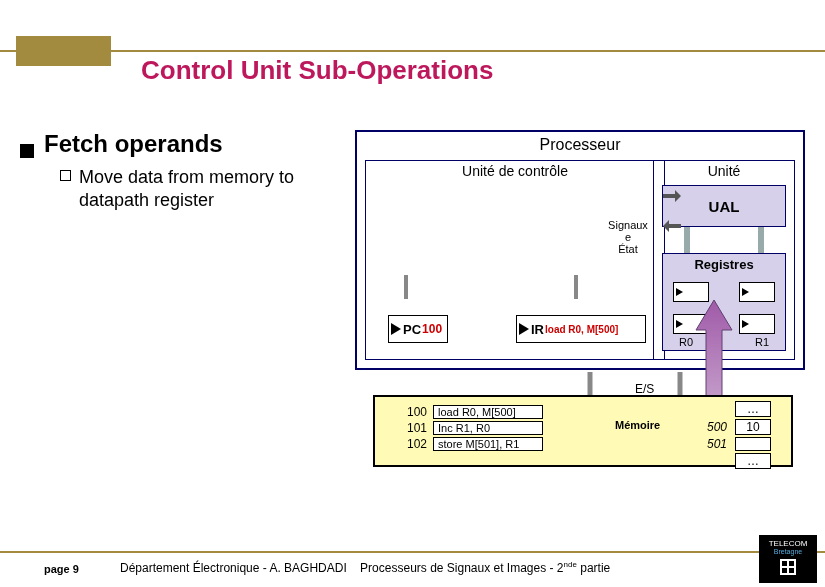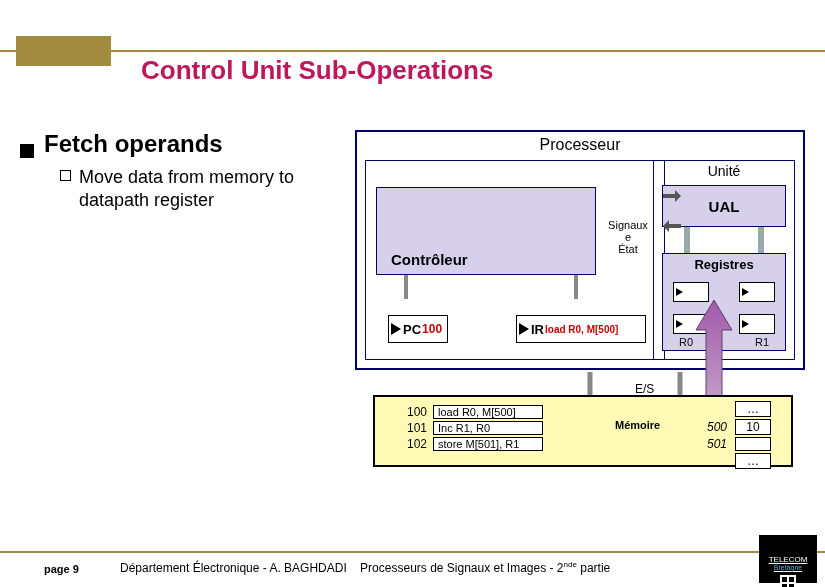--- a/index.html
+++ b/index.html
@@ -56,21 +56,21 @@
   .data-list { position: absolute; top: 2px; right: 18px; font-size: 12px; }
   .data-list td.addr { padding-right: 6px; font-style: italic; }
   .data-list td.val { border: 1px solid #000; background: #fff; min-width: 36px; text-align: center; font-size: 12px; padding: 0 4px; }
   
   .load-arrow { position: absolute; }
   
   .footer-line { position: absolute; bottom: 34px; left: 0; right: 0; height: 2px; background: #a28a3e; }
   .page-num { position: absolute; bottom: 12px; left: 44px; font-size: 11px; font-weight: bold; }
   .footer-text { position: absolute; bottom: 12px; left: 120px; font-size: 12px; }
   .footer-text sup { font-size: 8px; }
-  .telecom-logo { position: absolute; bottom: 4px; right: 8px; width: 58px; height: 48px; background: #000; color: #fff; font-size: 8px; text-align: center; padding-top: 20px; text-decoration: underline; }
+  .telecom-logo { position: absolute; bottom: 4px; right: 8px; width: 58px; height: 48px; background: #000; color: #fff; font-size: 8px; text-align: center; padding-top: 4px; }
   .telecom-logo .sub { color: #5ad; font-size: 7px; }
 </style>
 </head>
 <body>
 
 <div class="header-area">
   <div class="header-line"></div>
   <div class="logo-pattern"></div>
   <div class="title">Control Unit Sub-Operations</div>
 </div>
@@ -83,23 +83,21 @@
   <div class="sub-row">
     <div class="sub-square"></div>
     <div class="sub-text">Move data from memory to datapath register</div>
   </div>
 </div>
 
 <div class="proc-box">
   <div class="proc-title">Processeur</div>
 
   <div class="uc-box">
-    <div class="ctrl-box">
-      <div class="ctrl-label">Contrôleur</div>
-    </div>
+    <div class="uc-title">Unité de contrôle</div>
     <div class="cmd-text">
       <span>Signaux</span><br>e<br><span>État</span>
     </div>
     <div class="reg-box">
       <div class="arrow-in"></div>
       <span class="reg-label">PC</span>
       <span class="reg-val">100</span>
     </div>
     <div class="reg-box ir">
       <div class="arrow-in"></div>

